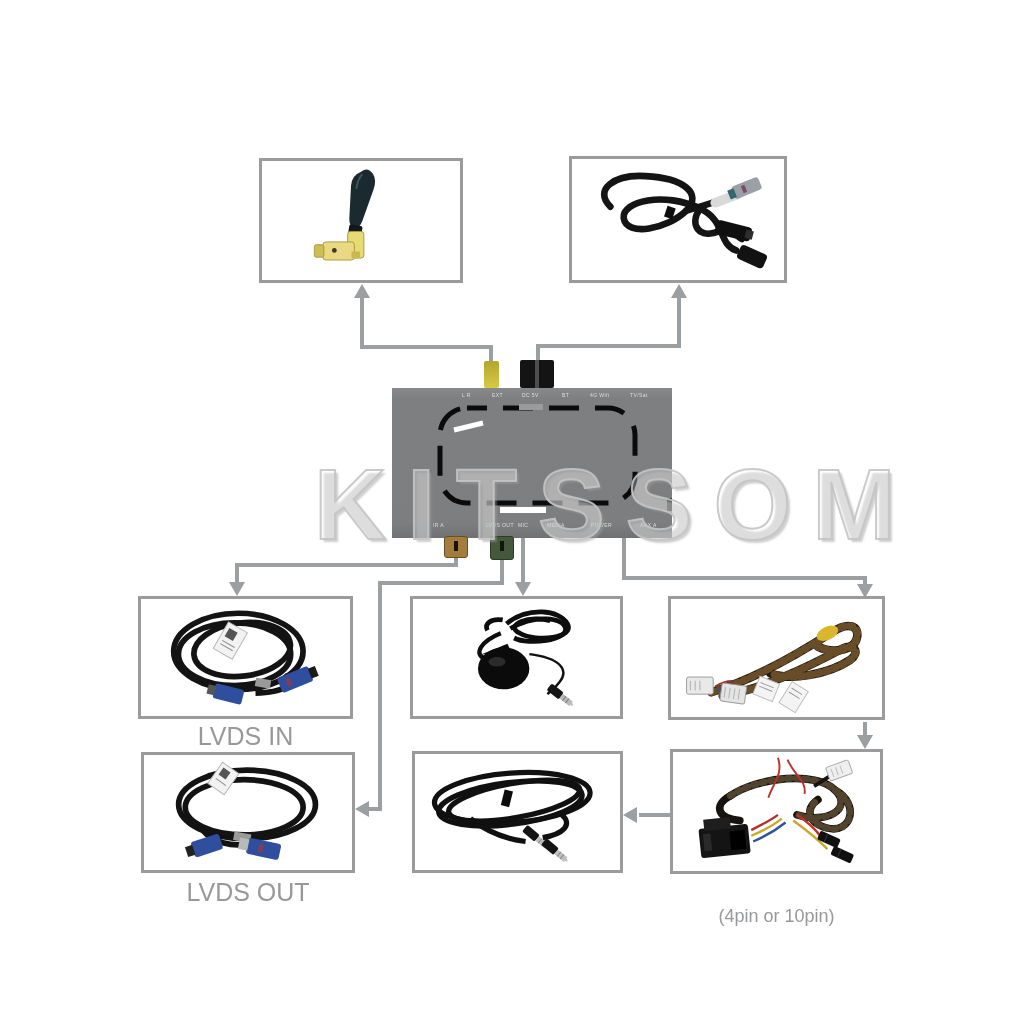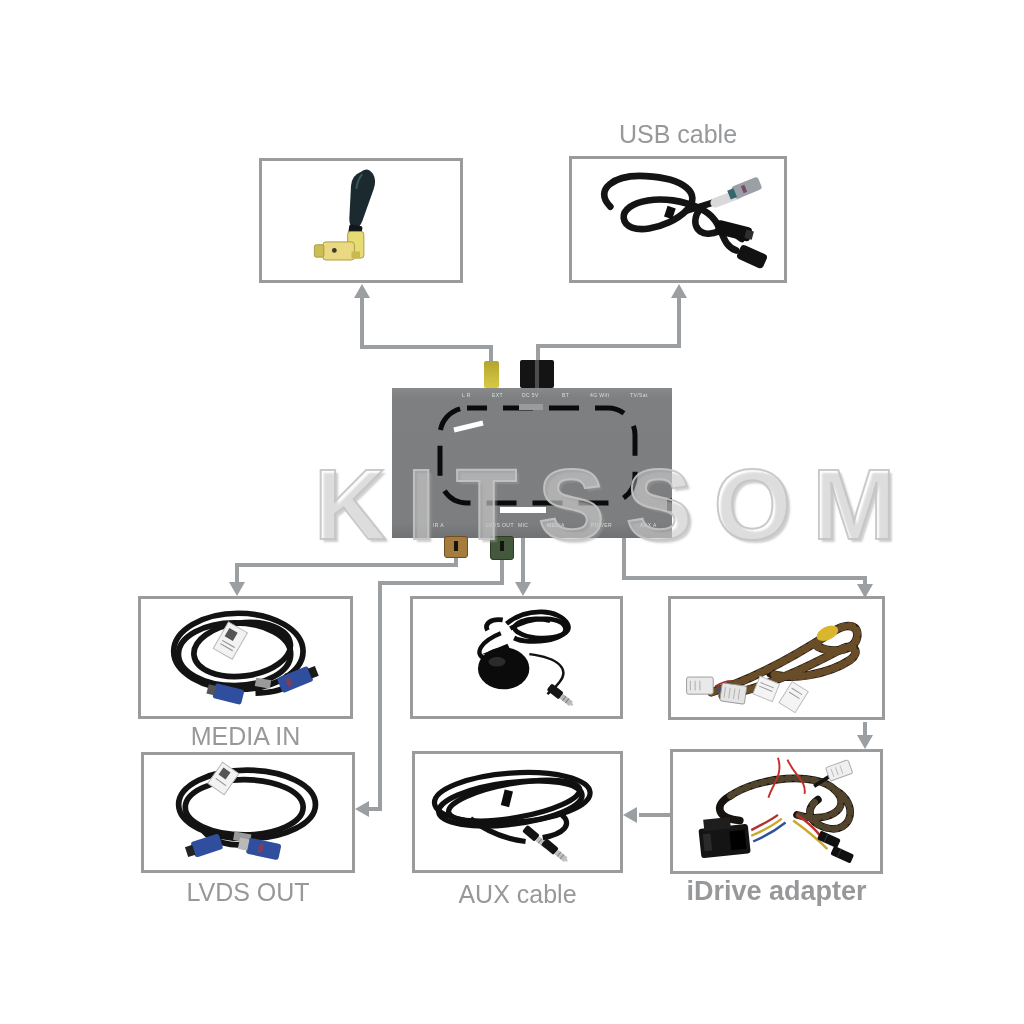--- a/index.html
+++ b/index.html
@@ -78,21 +78,20 @@
         <rect x="93" y="68" width="14" height="12" rx="2" fill="#10181a"></rect>
       </g>
       <rect x="88" y="74" width="17" height="28" rx="3" fill="#e7dc74" stroke="#a89a3a"></rect>
       <rect x="62" y="85" width="33" height="19" rx="3" fill="#ead982" stroke="#a89a3a"></rect>
       <rect x="53" y="88" width="10" height="13" rx="2" fill="#cdbd55" stroke="#a89a3a"></rect>
       <circle cx="74" cy="94" r="2.5" fill="#3a3a2a"></circle>
       <rect x="92" y="95" width="9" height="7" fill="#c9b94e"></rect>
     </svg>
   </div>
 
-  <div class="plabel" style="left:569px;top:120px;width:218px">USB cable</div>
   <div class="pbox" style="left:569px;top:156px;width:218px;height:127px">
     <svg viewBox="0 0 218 127">
       <g fill="none" stroke="#141414" stroke-width="7" stroke-linecap="round">
         <path d="M38 50 C20 32 42 16 75 18 C115 20 135 36 118 54 C98 74 55 82 52 62 C50 44 95 34 132 52 C160 65 150 88 170 96"></path>
         <path d="M118 54 C140 48 152 44 166 38"></path>
         <path d="M132 52 C120 70 132 84 152 76 C166 70 168 80 176 84"></path>
       </g>
       <path d="M148 46 L172 37" stroke="#d9d9d9" stroke-width="10" stroke-linecap="round"></path>
       <g transform="rotate(-22 182 30)">
         <rect x="166" y="23" width="30" height="14" rx="3" fill="#9aa0a6"></rect>
@@ -161,21 +160,21 @@
         <rect x="142" y="76" width="35" height="17" rx="3" fill="#2f4f9e"></rect>
         <rect x="176" y="79" width="8" height="11" fill="#1a1a1a"></rect>
         <rect x="150" y="80" width="5" height="9" fill="#7a3f5c"></rect>
       </g>
       <g transform="rotate(14 90 100)">
         <rect x="74" y="92" width="31" height="16" rx="3" fill="#2f4f9e"></rect>
         <rect x="67" y="95" width="8" height="10" fill="#555"></rect>
       </g>
     </svg>
   </div>
-  <div class="plabel" style="left:138px;top:722px;width:215px">MEDIA IN</div>
+  <div class="plabel" style="left:138px;top:722px;width:215px">LVDS IN</div>
 
   <div class="pbox" style="left:410px;top:596px;width:213px;height:123px">
     <svg viewBox="0 0 213 123">
       <g fill="none" stroke="#0d0d0d" stroke-width="5">
         <path d="M96 26 C118 8 152 11 160 26 C168 41 128 46 110 36 C92 27 122 16 142 23"></path>
         <path d="M100 31 C126 16 156 19 158 31 C160 43 120 49 104 41"></path>
         <path d="M92 22 C80 20 72 26 76 33"></path>
       </g>
       <path d="M90 36 C70 44 60 58 74 63" fill="none" stroke="#0d0d0d" stroke-width="4.5"></path>
       <path d="M70 58 L97 47 L103 60 Z" fill="#0b0b0b"></path>
@@ -275,21 +274,20 @@
       </g>
       <g transform="rotate(40 142 100)">
         <rect x="130" y="95" width="17" height="9" rx="2" fill="#141414"></rect>
         <rect x="147" y="96.5" width="13" height="6" fill="#c0c0c0"></rect>
         <line x1="151" y1="96.5" x2="151" y2="102.5" stroke="#808080"></line>
         <line x1="155" y1="96.5" x2="155" y2="102.5" stroke="#808080"></line>
         <path d="M160 97.5 L163 99.5 L160 101.5 Z" fill="#c0c0c0"></path>
       </g>
     </svg>
   </div>
-  <div class="plabel" style="left:412px;top:880px;width:211px">AUX cable</div>
 
   <div class="pbox" style="left:670px;top:749px;width:213px;height:125px">
     <svg viewBox="0 0 213 125">
       <g fill="none" stroke="#17130e" stroke-width="8" stroke-linecap="round">
         <path d="M58 46 C88 26 148 20 168 40 C188 60 158 76 128 66"></path>
         <path d="M168 40 C194 54 186 86 160 80 C140 75 136 60 150 50"></path>
         <path d="M58 46 C40 56 44 70 68 72"></path>
       </g>
       <g fill="none" stroke="#6b5a3a" stroke-width="7" stroke-linecap="round" stroke-dasharray="3 6" opacity="0.7">
         <path d="M58 46 C88 26 148 20 168 40 C188 60 158 76 128 66"></path>
@@ -318,15 +316,15 @@
       </g>
       <path d="M146 36 C152 32 158 28 163 25" stroke="#141414" stroke-width="4" fill="none"></path>
       <g transform="rotate(-20 172 20)">
         <rect x="160" y="12" width="25" height="15" rx="2" fill="#efefef" stroke="#aaaaaa"></rect>
         <line x1="165" y1="15" x2="165" y2="24" stroke="#bbbbbb"></line>
         <line x1="170" y1="15" x2="170" y2="24" stroke="#bbbbbb"></line>
         <line x1="175" y1="15" x2="175" y2="24" stroke="#bbbbbb"></line>
       </g>
     </svg>
   </div>
-  <div class="plabel big" style="left:670px;top:876px;width:213px">iDrive adapter</div>
+  <div class="plabel small" style="left:670px;top:906px;width:213px">(4pin or 10pin)</div>
 
 </div>
 
 </body></html>

